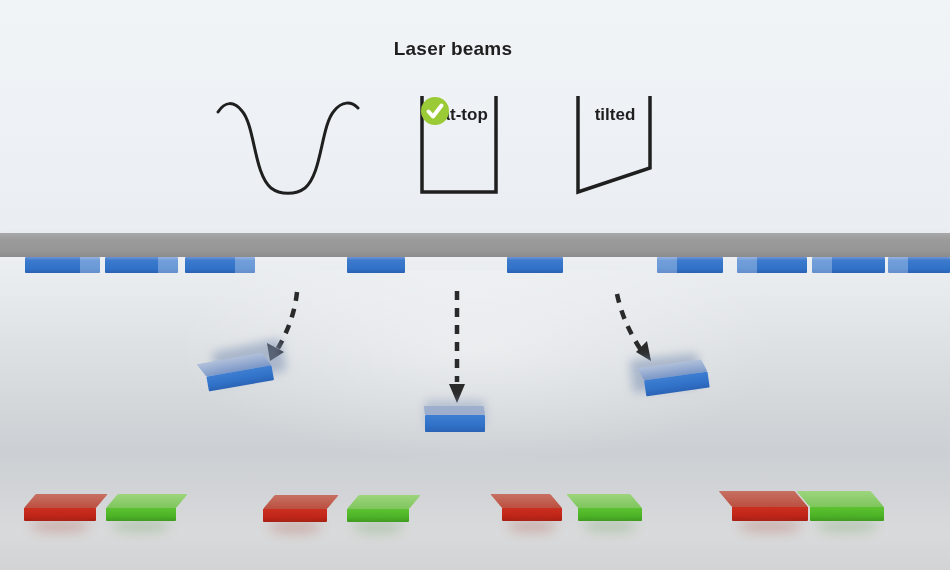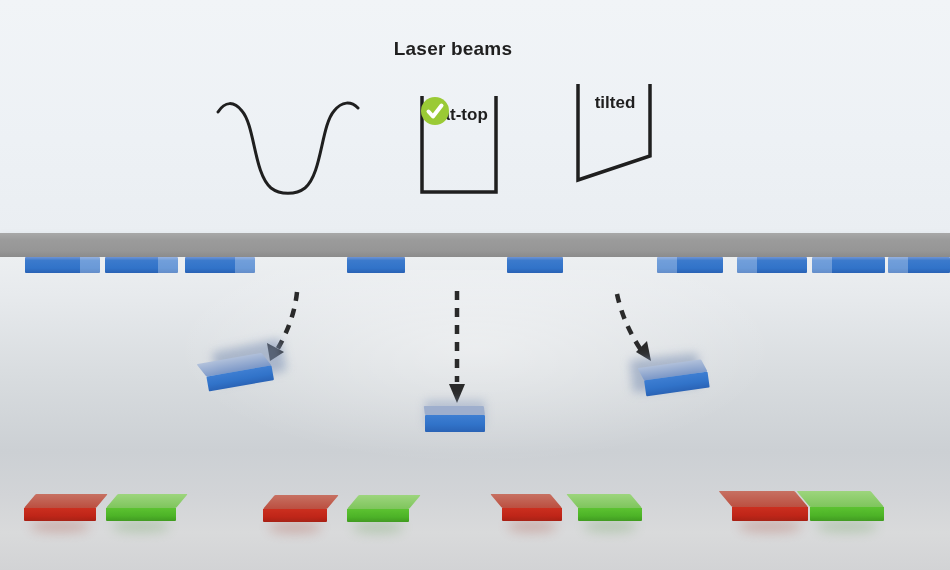--- a/index.html
+++ b/index.html
@@ -22,21 +22,21 @@
   .beam-option { position:absolute; }
   .beam-option svg { position:absolute; left:0; top:0; overflow:visible; }
   .beam-label {
     position:absolute; width:100%; text-align:center;
     font-size:17px; font-weight:600; color:var(--ink,#1f1f1f);
   }
   .beam-gauss   { left:216px; top:92px;  width:144px; height:104px; }
   .beam-gauss .beam-label { top:14px; left:12px; }
   .beam-flattop { left:420px; top:96px;  width:78px;  height:98px; }
   .beam-flattop .beam-label { top:9px; }
-  .beam-tilted  { left:576px; top:84px;  width:78px;  height:98px;text-decoration:underline; }
+  .beam-tilted  { left:576px; top:96px;  width:78px;  height:98px;text-decoration:underline; }
   .beam-tilted .beam-label { top:9px; }
   .check-badge { position:absolute; left:25px; top:55px; width:30px; height:30px; }
 
   
   .carrier-bar {
     position:absolute; left:0; top:233px; width:950px; height:24px;
     background:linear-gradient(180deg,#a8a8a8 0%,#9b9b9b 30%,#969696 75%,#8b8b8b 100%);
     box-shadow:0 5px 9px rgba(110,118,128,.25);
   }
 

